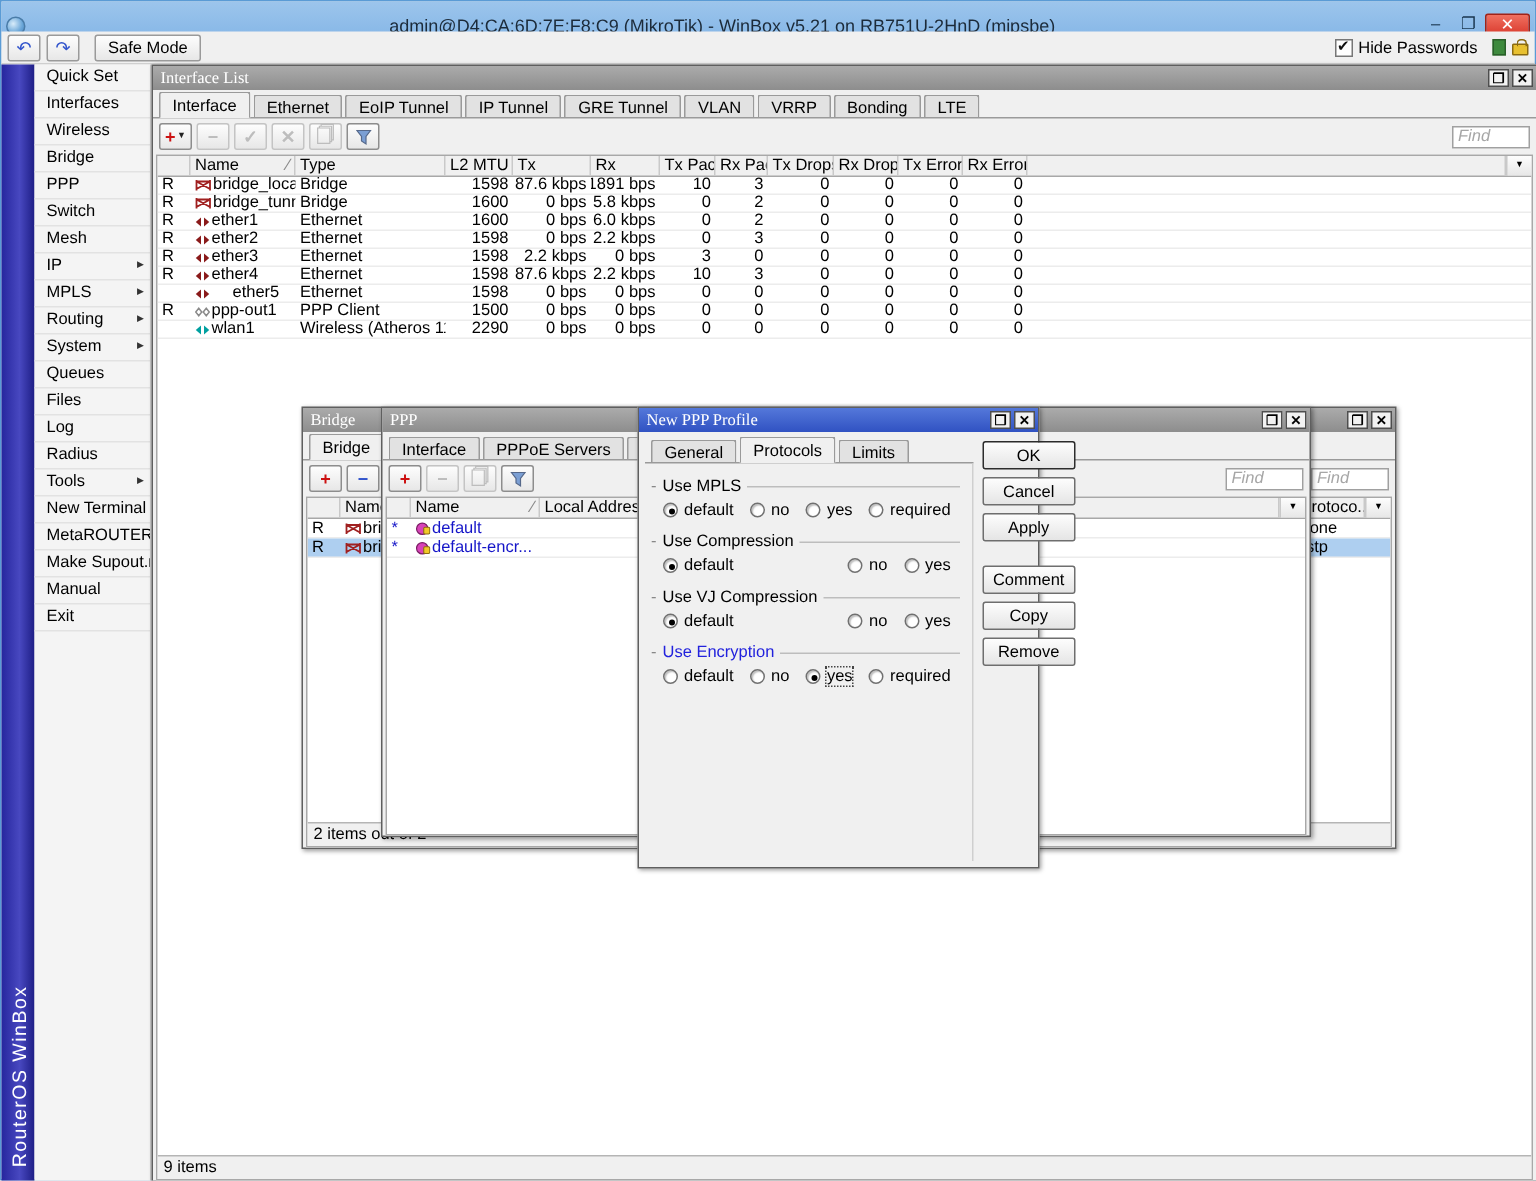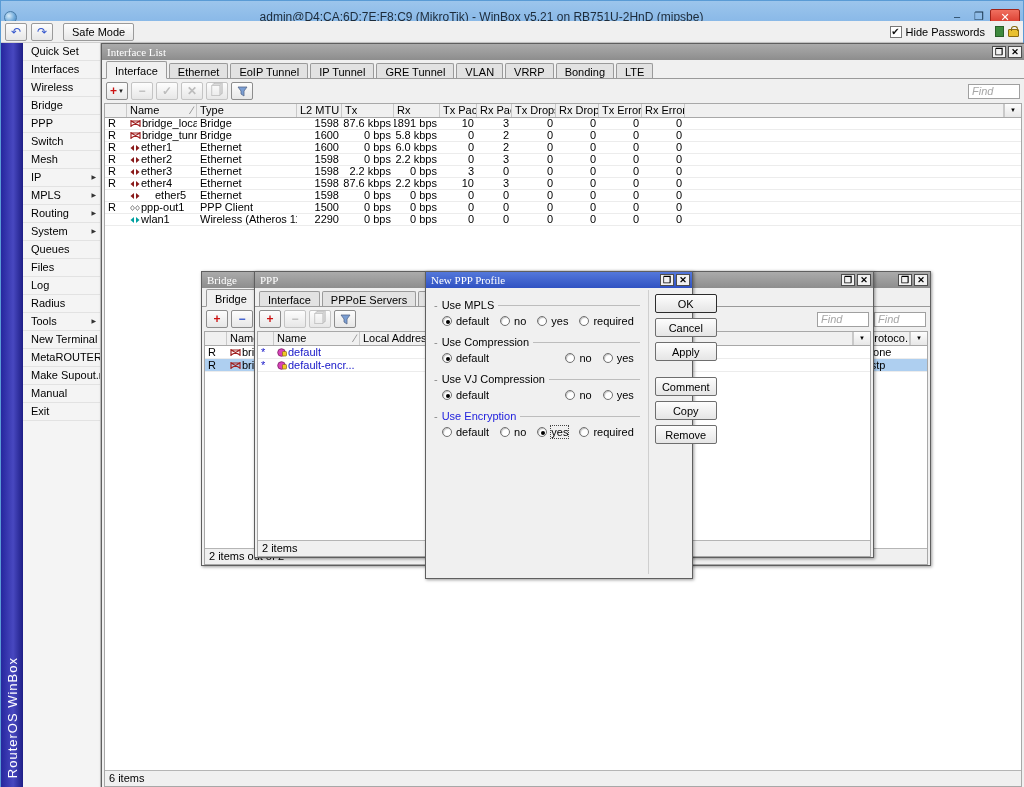--- a/index.html
+++ b/index.html
@@ -648,21 +648,21 @@
                 <span>0</span>
               </div>
               <div class="cell num" style="width: 43px;">
                 <span>0</span>
               </div>
               <div class="cell num" style="width: 43px;">
                 <span>0</span>
               </div>
             </div>
           </div>
-        <div class="statusbar">6 items</div>
+        <div class="statusbar">9 items</div>
       </div>
     </div>
 
     <div class="win" style="left:100px;top:228px;width:730px;height:295px;">
       <div class="win-title">
         <span class="wt">Bridge</span>
         <span class="win-btn">❐</span>
         <span class="win-btn">✕</span>
       </div>
       <div class="tabbar" id="br-tabs">
@@ -787,32 +787,36 @@
                     <circle cx="4.5" cy="4.5" r="3.8" fill="#d843b8" stroke="#7c1e66" stroke-width="0.8"></circle>
                     <rect x="5.5" y="3.5" width="4" height="4.5" rx="0.8" fill="#f2c928" stroke="#8a6a10" stroke-width="0.7"></rect>
                   </svg>
                 </span>
                 <span class="bluetxt">default-encr...</span>
               </div>
               <div class="cell" style="width: 66px;"></div>
               <div class="cell" style="flex: 1 1 0%;"></div>
             </div>
           </div>
-        <div class="statusbar">2 items</div>
       </div>
     </div>
 
     <div class="win" style="left:324px;top:228px;width:268px;height:308px;">
       <div class="win-title active">
         <span class="wt">New PPP Profile</span>
         <span class="win-btn">❐</span>
         <span class="win-btn">✕</span>
       </div>
       <div class="dlg-body">
         <div class="dlg-left">
+          <div class="tabbar" id="dlg-tabs">
+              <div class="tab">General</div>
+              <div class="tab active">Protocols</div>
+              <div class="tab">Limits</div>
+            </div>
           <div class="dlg-content" id="dlg-groups">
               <div class="grp-head">
                 <span class="dash">-</span>
                 <span class="glbl">Use MPLS</span>
                 <span class="ln"></span>
               </div>
               <div class="rrow">
                 <div class="ritem">
                   <span class="radio sel"></span>
                   <span class="rlbl">default</span>

